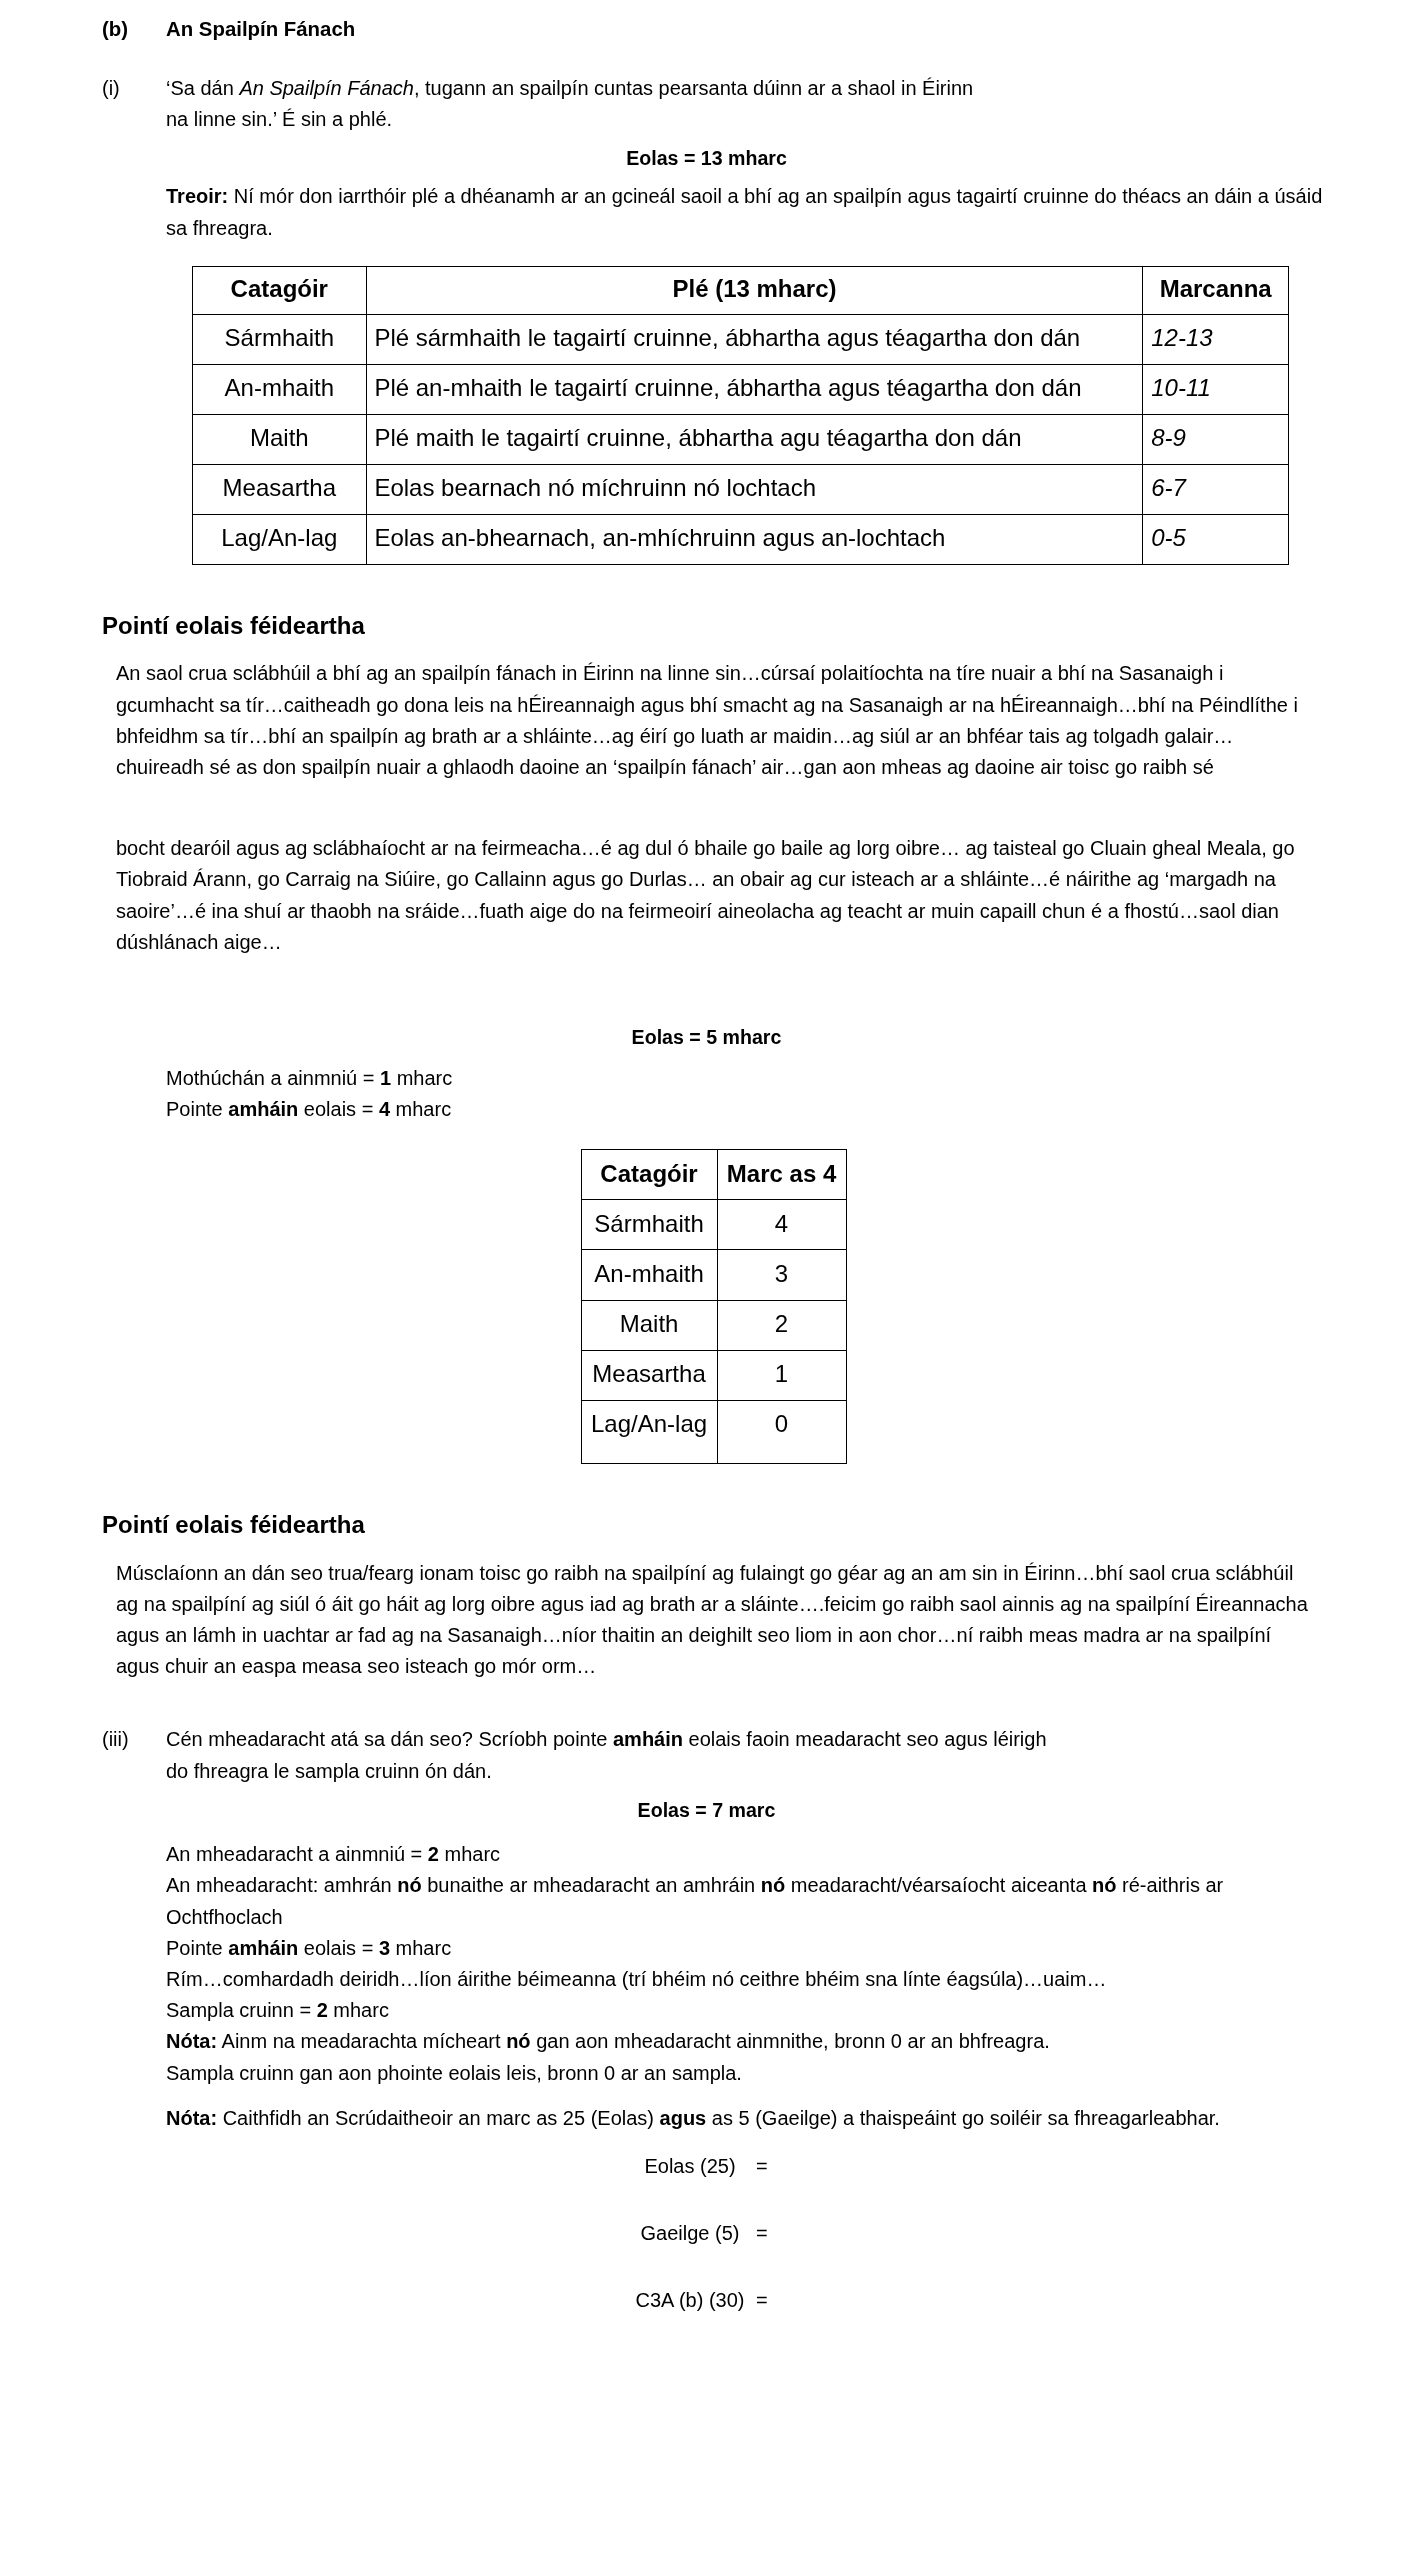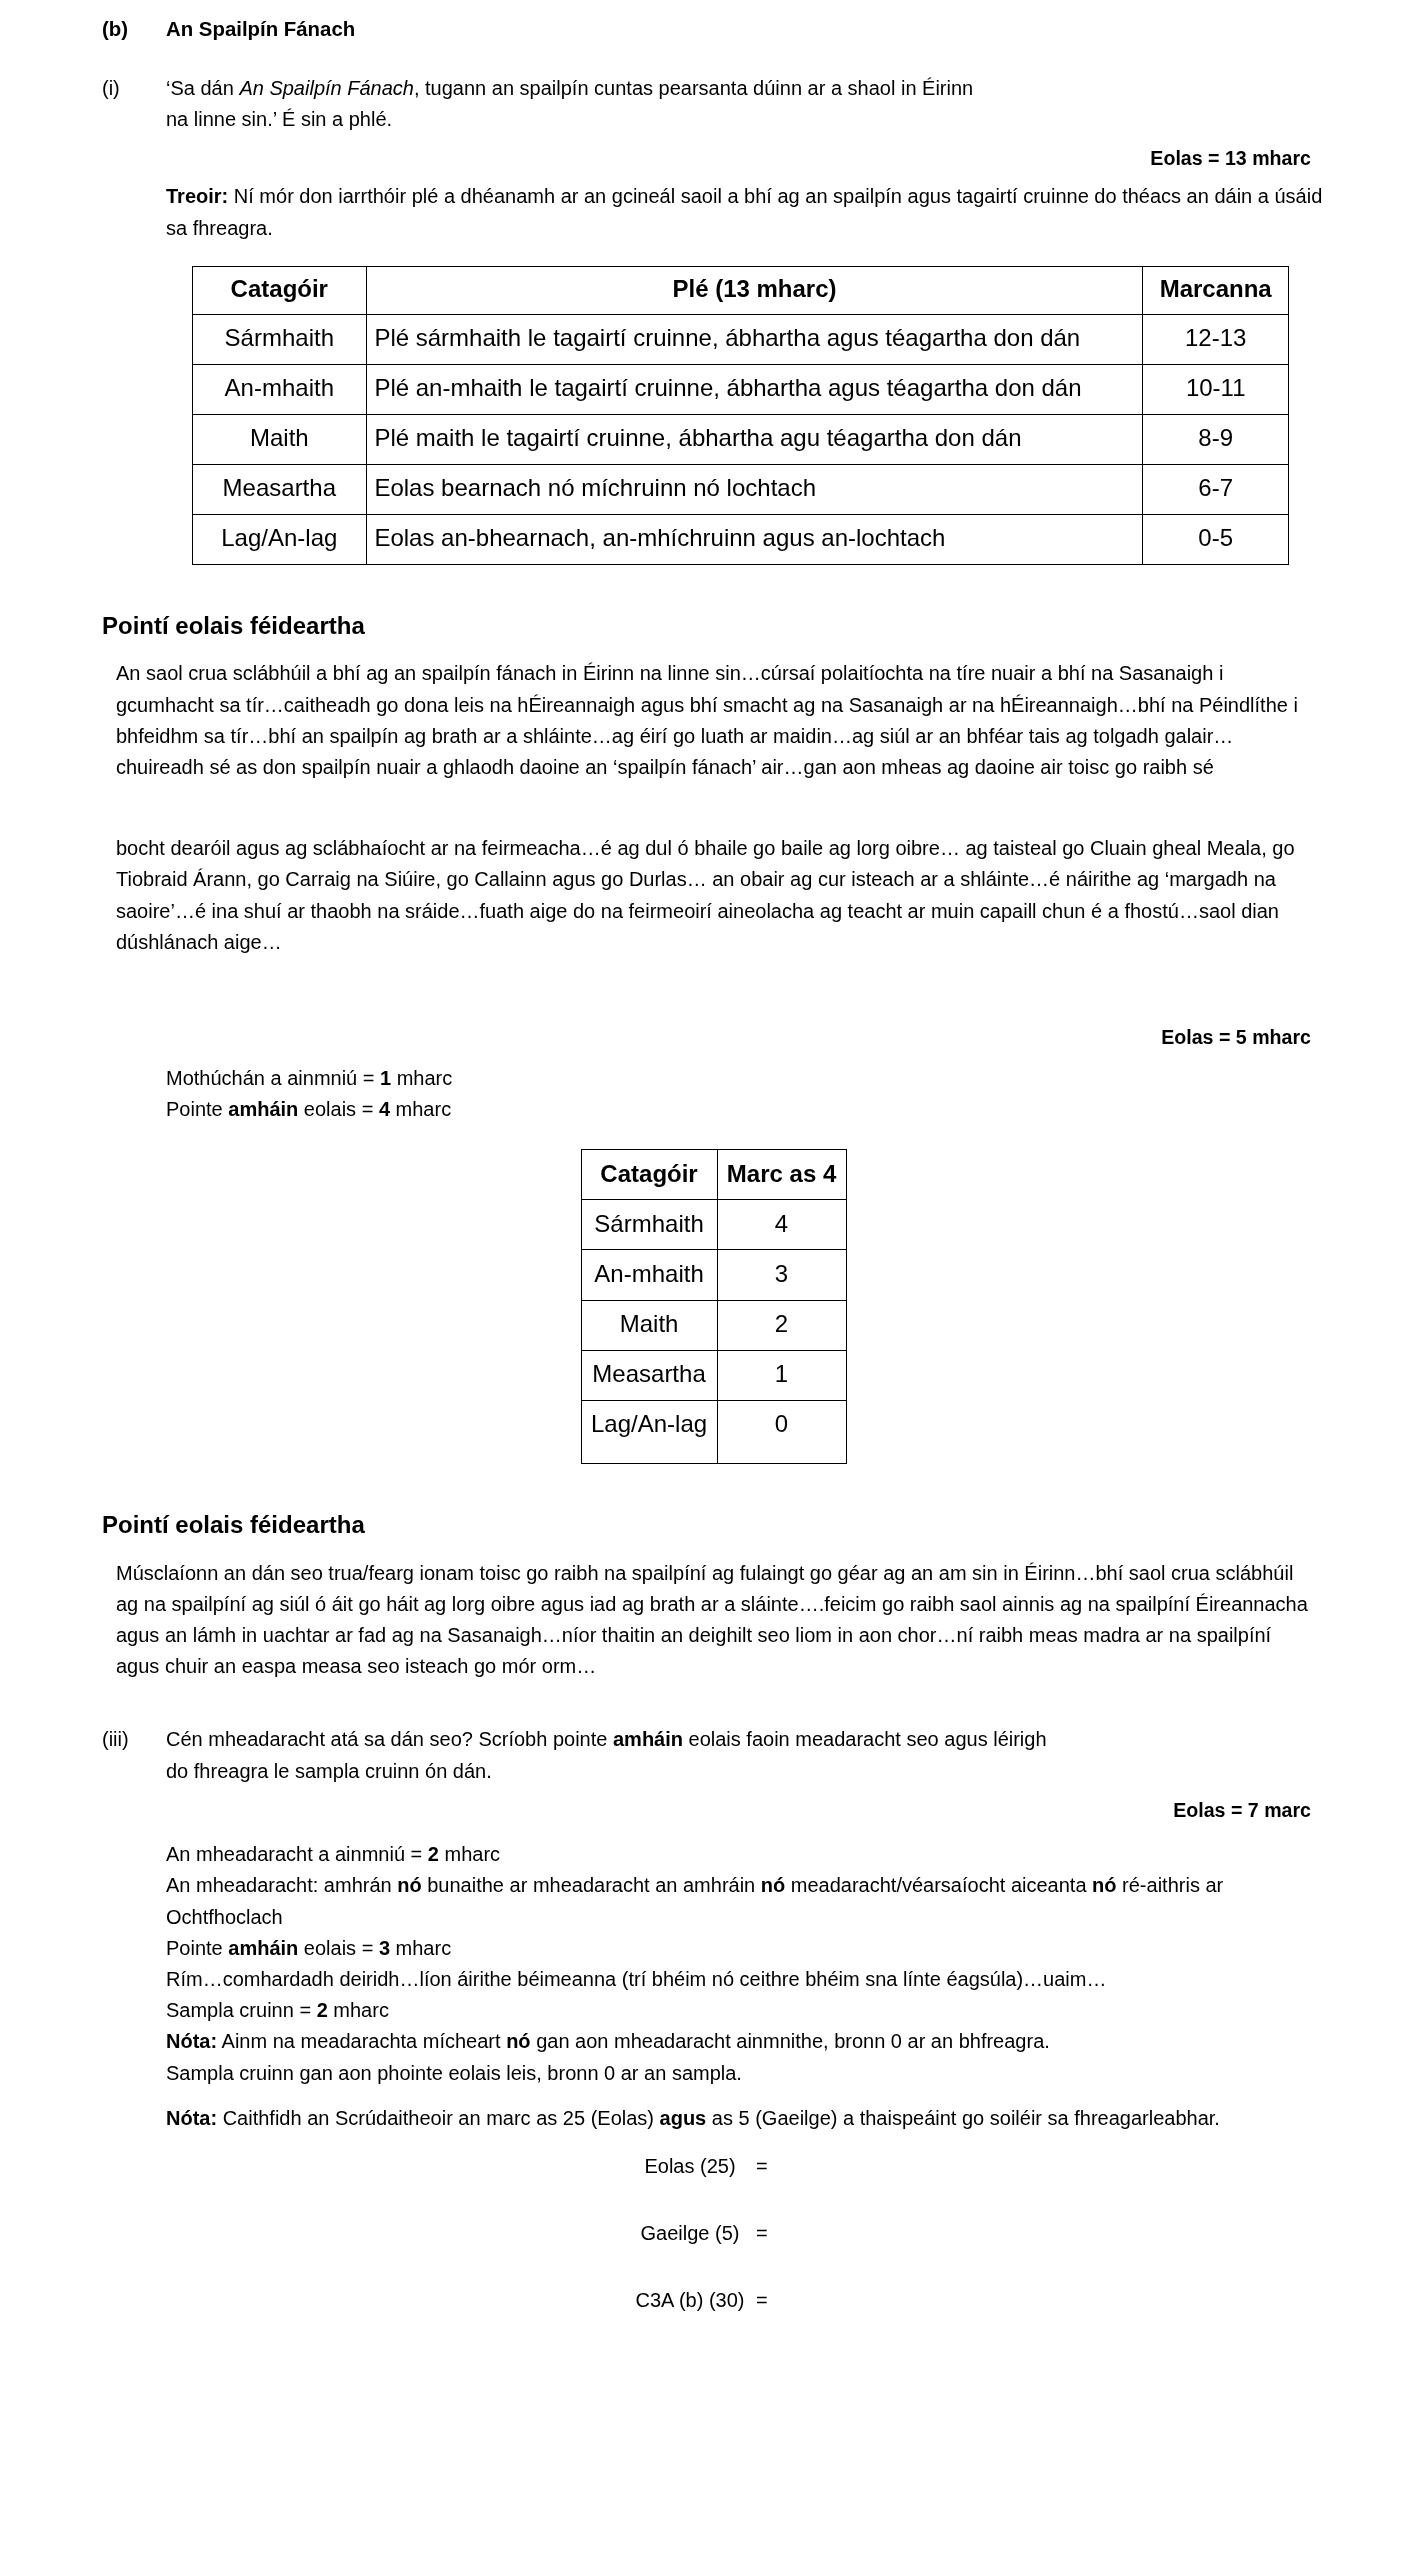--- a/index.html
+++ b/index.html
@@ -35,21 +35,21 @@
 
   .q-row {
     display: flex;
     align-items: flex-start;
     margin: 0;
   }
   .q-row .qnum { width: 64px; flex: 0 0 64px; }
   .q-row .qbody { flex: 1 1 auto; }
 
   .marks-line {
-    text-align: right;
+    text-align: center;
     font-weight: bold;
     font-size: 19.6px;
     margin: 7.8px 0 0 0;
     padding-right: 14px;
   }
 
   .indent-1 { padding-left: 64px; }
 
   
   table {
@@ -68,21 +68,21 @@
     vertical-align: top;
     line-height: 1.52;
   }
   table.rubric th {
     font-weight: bold;
     text-align: center;
     padding-bottom: 6.3px;
   }
   table.rubric td.cat { text-align: center; width: 157px; }
   table.rubric td.desc { text-align: left; }
-  table.rubric td.mark { text-align: center; width: 129px; }
+  table.rubric td.mark { text-align: left; width: 129px; font-style: italic; }
   table.rubric .tall { height: 49px; }
 
   table.simple {
     width: 266px;
     margin: 23.5px auto 0 auto;
     border: 1.6px solid #000;
   }
   table.simple th, table.simple td {
     border: 1.2px solid #000;
     text-align: center;

